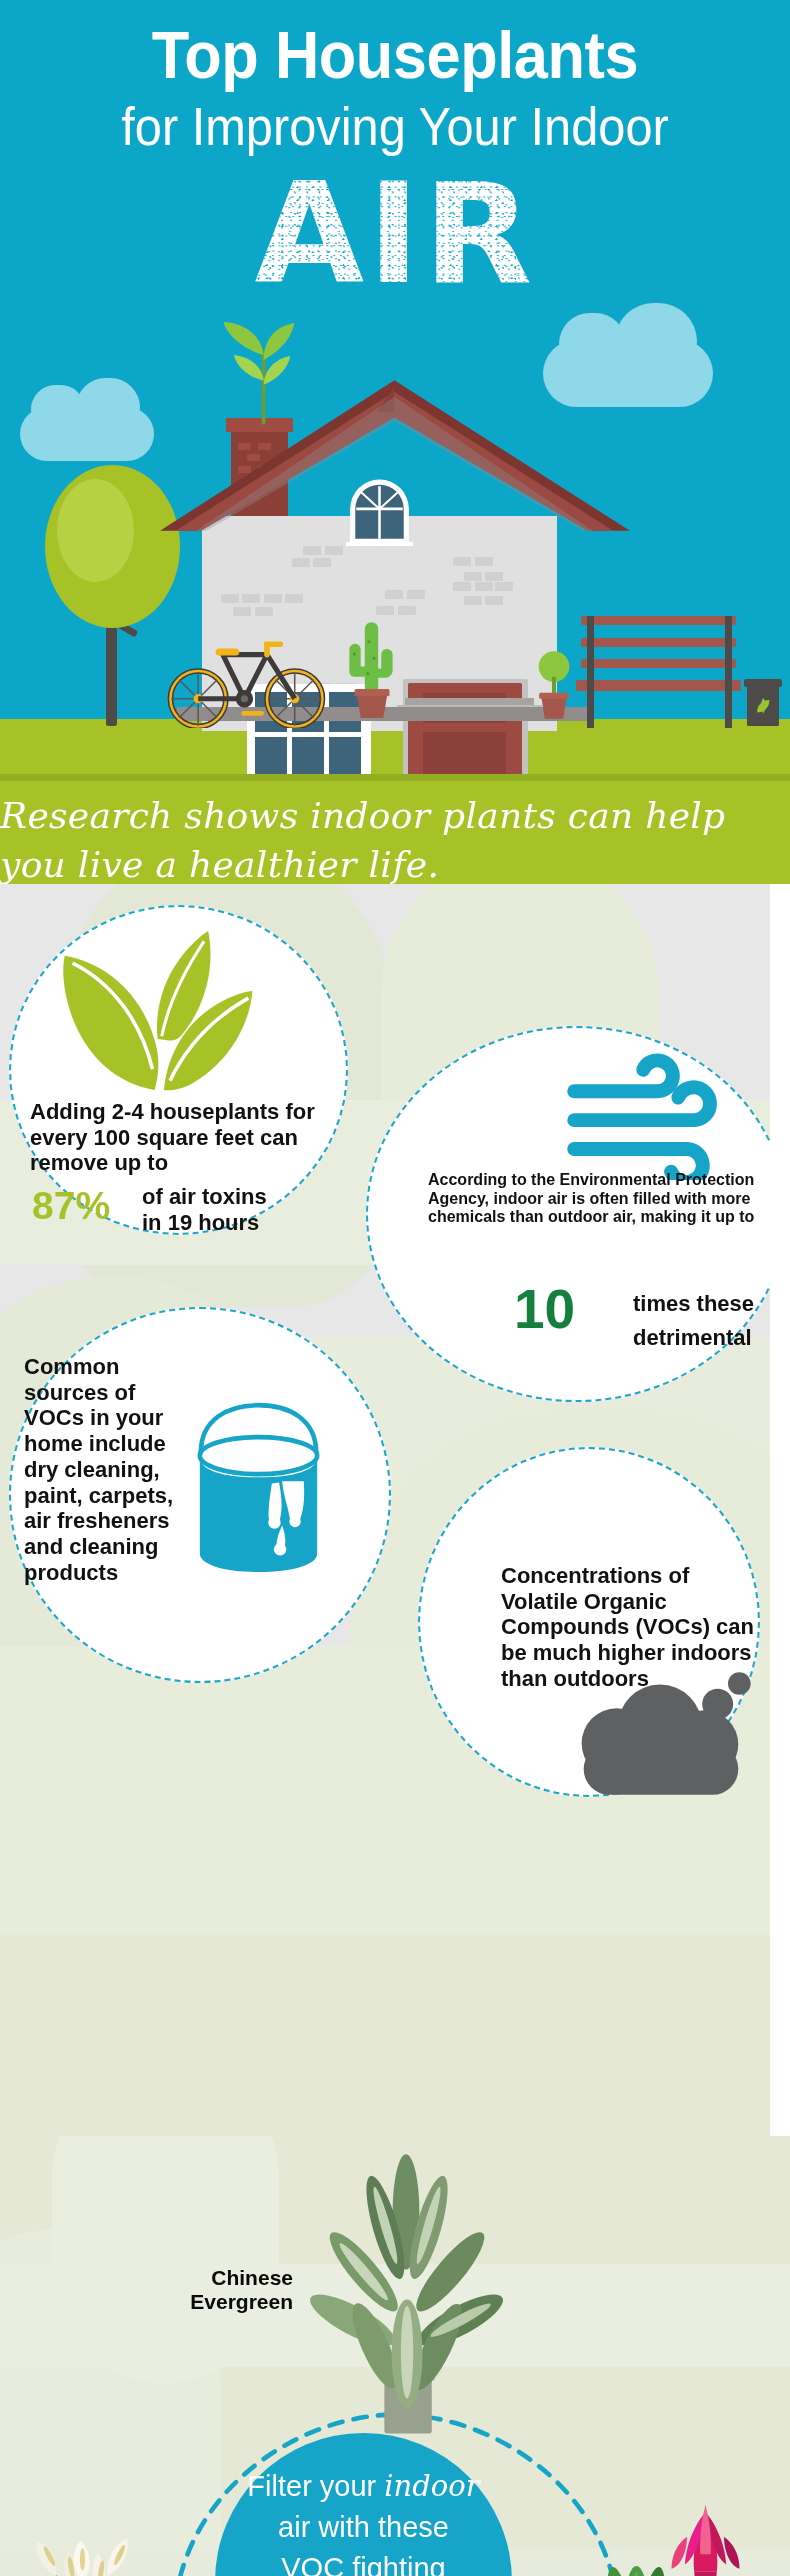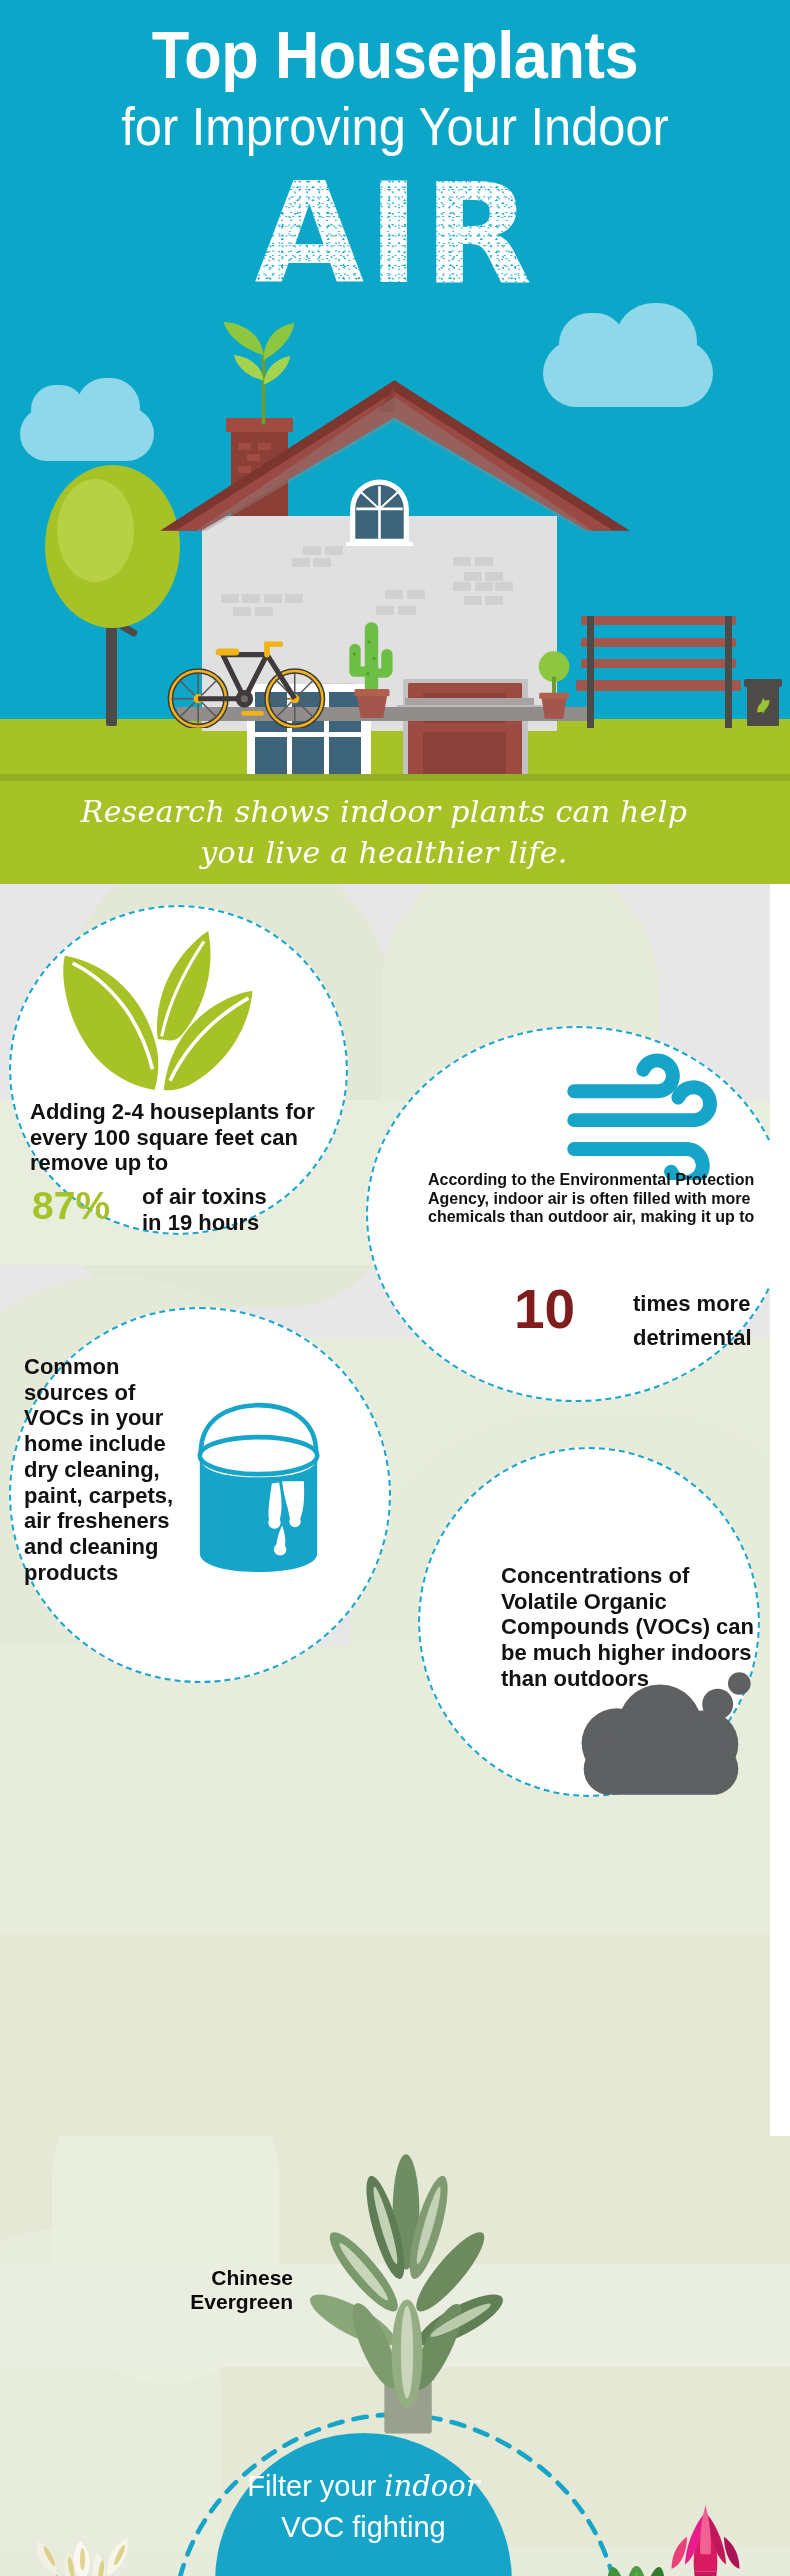--- a/index.html
+++ b/index.html
@@ -95,22 +95,22 @@
   
   .bike { position:absolute; left:166px; top:633px; width:165px; height:95px; }
 
   
   .banner {
     position:absolute; left:0; top:774px; width:790px; height:110px;
     background:#a6c227;
   }
   .banner::before { content:""; position:absolute; left:0; top:0; width:790px; height:7.2px; background:#93ae22; }
   .banner-text {
-    position:absolute; left:0; top:16.5px; width:768px; text-align:center;
-    color:#ffffff; font-size:30px; line-height:1.38;
+    position:absolute; left:0; top:16.5px; width:768px; 
+    color:#ffffff; font-size:36px; line-height:1.38;
     font-family: "DejaVu Serif", serif; font-style:italic; font-weight:400;
     letter-spacing:0.3px;
   }
 
   
   .stats {
     position:absolute; left:0; top:884px; width:770px; height:1252px;
     background:#e7e7e7; overflow:hidden;
   }
   .bg-blob { position:absolute; background:#e3e8d6; }
@@ -363,22 +363,22 @@
     <div class="stat-text" style="left:142px; top:326px; font-size:22px;">in 19 hours</div>
 
     <div class="circle" style="left:366px; top:142px; width:421px; height:376px;">
     </div>
     <svg class="wind-icon" style="left:567px; top:167px; width:170px; height:129px;" viewBox="0 0 330 250">
       <path d="M14 78 L176 78 A30 30 0 1 0 148 36" stroke="#16a5c8" stroke-width="27" fill="none" stroke-linecap="round"></path>
       <path d="M14 134 L248 134 A32 32 0 1 0 216 90" stroke="#16a5c8" stroke-width="27" fill="none" stroke-linecap="round"></path>
       <path d="M14 190 L234 190 A32 32 0 1 1 202 234" stroke="#16a5c8" stroke-width="27" fill="none" stroke-linecap="round"></path>
     </svg>
     <div class="stat-text" style="left:428px; top:287px; width:354px; font-size:16px;">According to the Environmental Protection Agency, indoor air is often filled with more chemicals than outdoor air, making it up to</div>
-    <div class="stat-text big-num" style="left:514px; top:400px; font-size:55px; color:#7f1d1d;">10</div>
-    <div class="stat-text" style="left:633px; top:407px; font-size:22px;">times more</div>
+    <div class="stat-text big-num" style="left:514px; top:400px; font-size:55px; color:#15803d;">10</div>
+    <div class="stat-text" style="left:633px; top:407px; font-size:22px;">times these</div>
     <div class="stat-text" style="left:633px; top:433px; font-size:22px;margin-top:8px;">detrimental</div>
 
     <div class="circle" style="left:9.3px; top:423px; width:382px; height:376px;">
     </div>
     <div class="stat-text" style="left:24px; top:470px; width:155px; font-size:22px;">Common sources of VOCs in your home include dry cleaning, paint, carpets, air fresheners and cleaning products</div>
     <svg class="bucket-icon" style="left:181px; top:515px; width:155px; height:175px;" viewBox="0 0 300 340">
       <path d="M38 104 C38 40 90 12 150 12 C210 12 262 40 262 104" stroke="#16a5c8" stroke-width="9" fill="none"></path>
       <ellipse cx="150" cy="110" rx="114" ry="36" fill="none" stroke="#16a5c8" stroke-width="9"></ellipse>
       <path d="M36 112 L36 300 C36 322 84 336 150 336 C216 336 264 322 264 300 L264 112 C264 140 216 152 150 152 C84 152 36 140 36 112Z" fill="#16a5c8"></path>
       <path d="M190 162 C196 196 196 214 192 232 C188 248 172 248 170 232 C168 216 172 190 176 164 Z" fill="#ffffff"></path>
@@ -493,20 +493,21 @@
         <path d="M150 56 C142 86 138 120 140 152 L160 152 C162 120 158 86 150 56Z" fill="#f06292"></path>
         <path d="M128 186 L172 186 L166 248 C160 262 140 262 134 248Z" fill="#c2185b"></path>
       </g>
     </svg>
 
     <div class="center-circle"></div>
     <div class="center-text">
       <div>
         <span>Filter your </span><span class="scr">indoor</span>
       </div>
+      <div>air with these</div>
       <div>VOC fighting</div>
 
     </div>
 
     <svg class="plantart" style="left:56px; top:432px; width:175px; height:242px;" viewBox="0 0 340 470">
       <path d="M104 320 L236 320 L222 466 L118 466 Z" fill="#34302e"></path>
       <rect x="98" y="312" width="144" height="24" rx="6" fill="#413c39"></rect>
       <g>
         <path d="M40 300 C26 212 40 130 70 62 C86 126 84 226 68 304Z" fill="#3f7a34"></path>
         <path d="M84 308 C74 206 92 112 124 30 C138 122 130 228 112 310Z" fill="#4b8c3c"></path>

